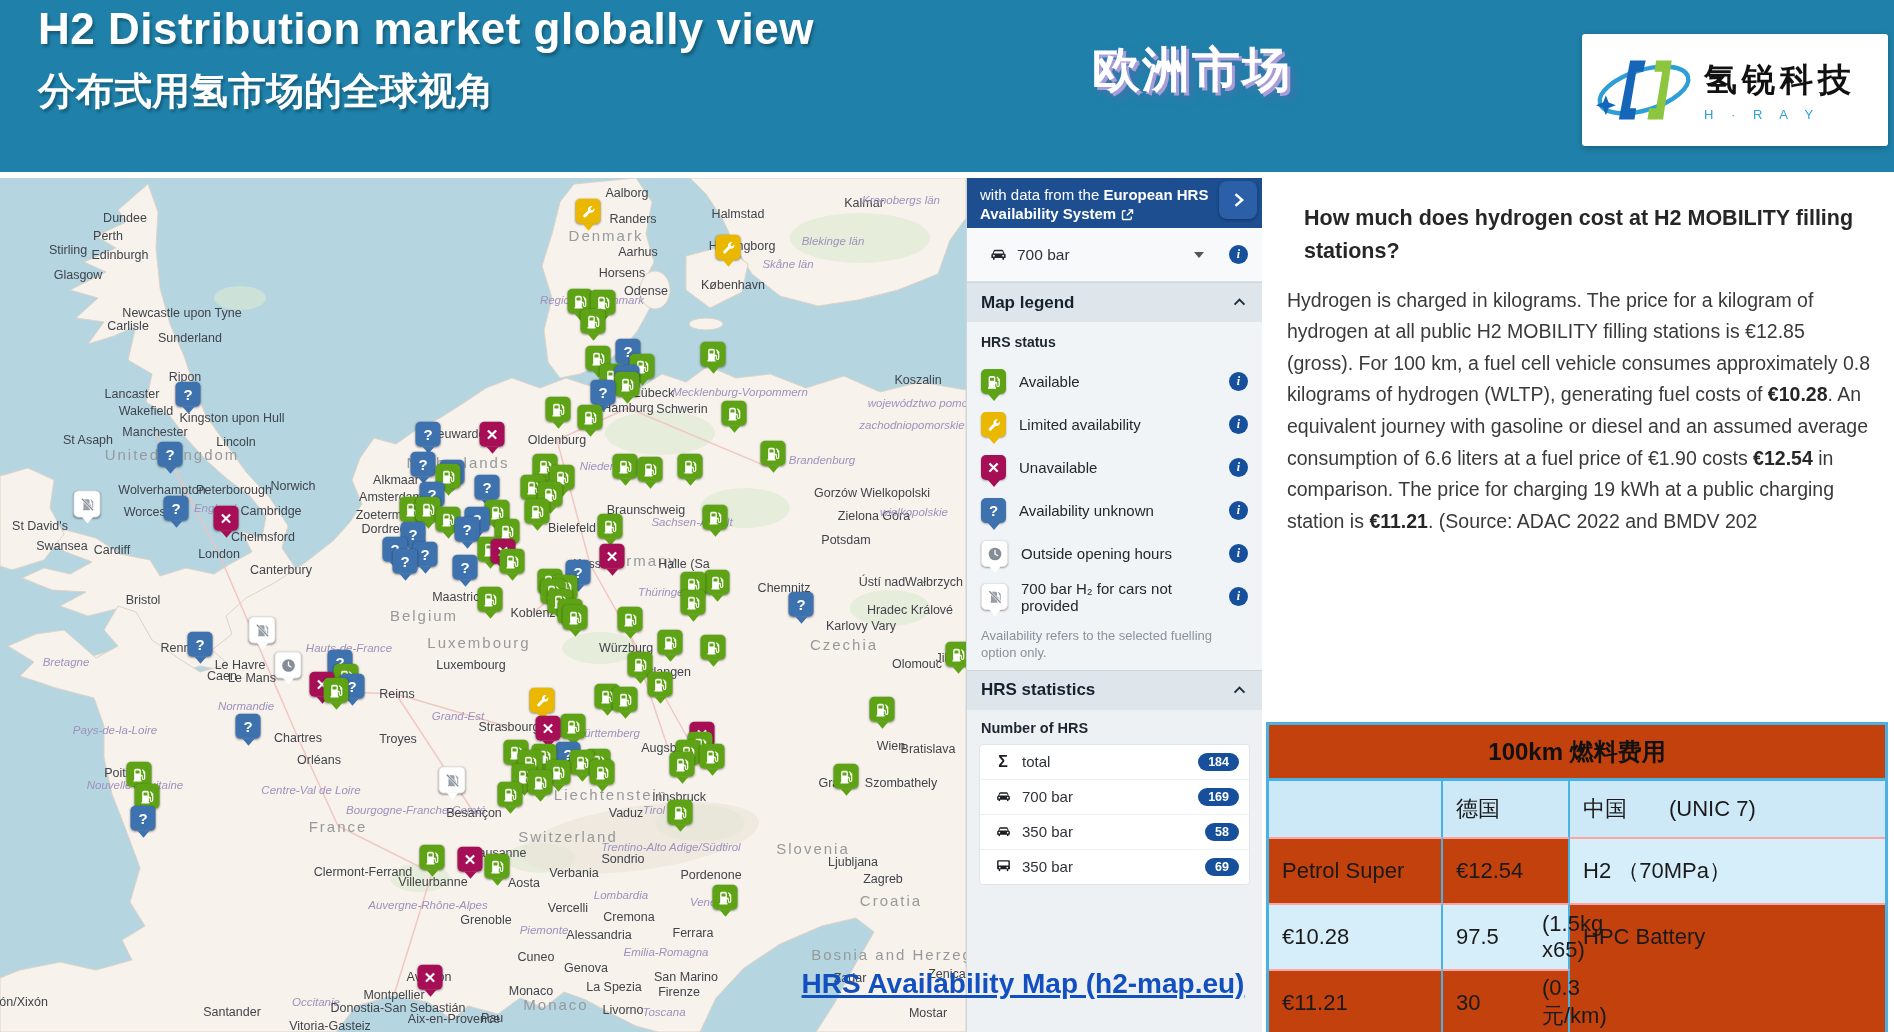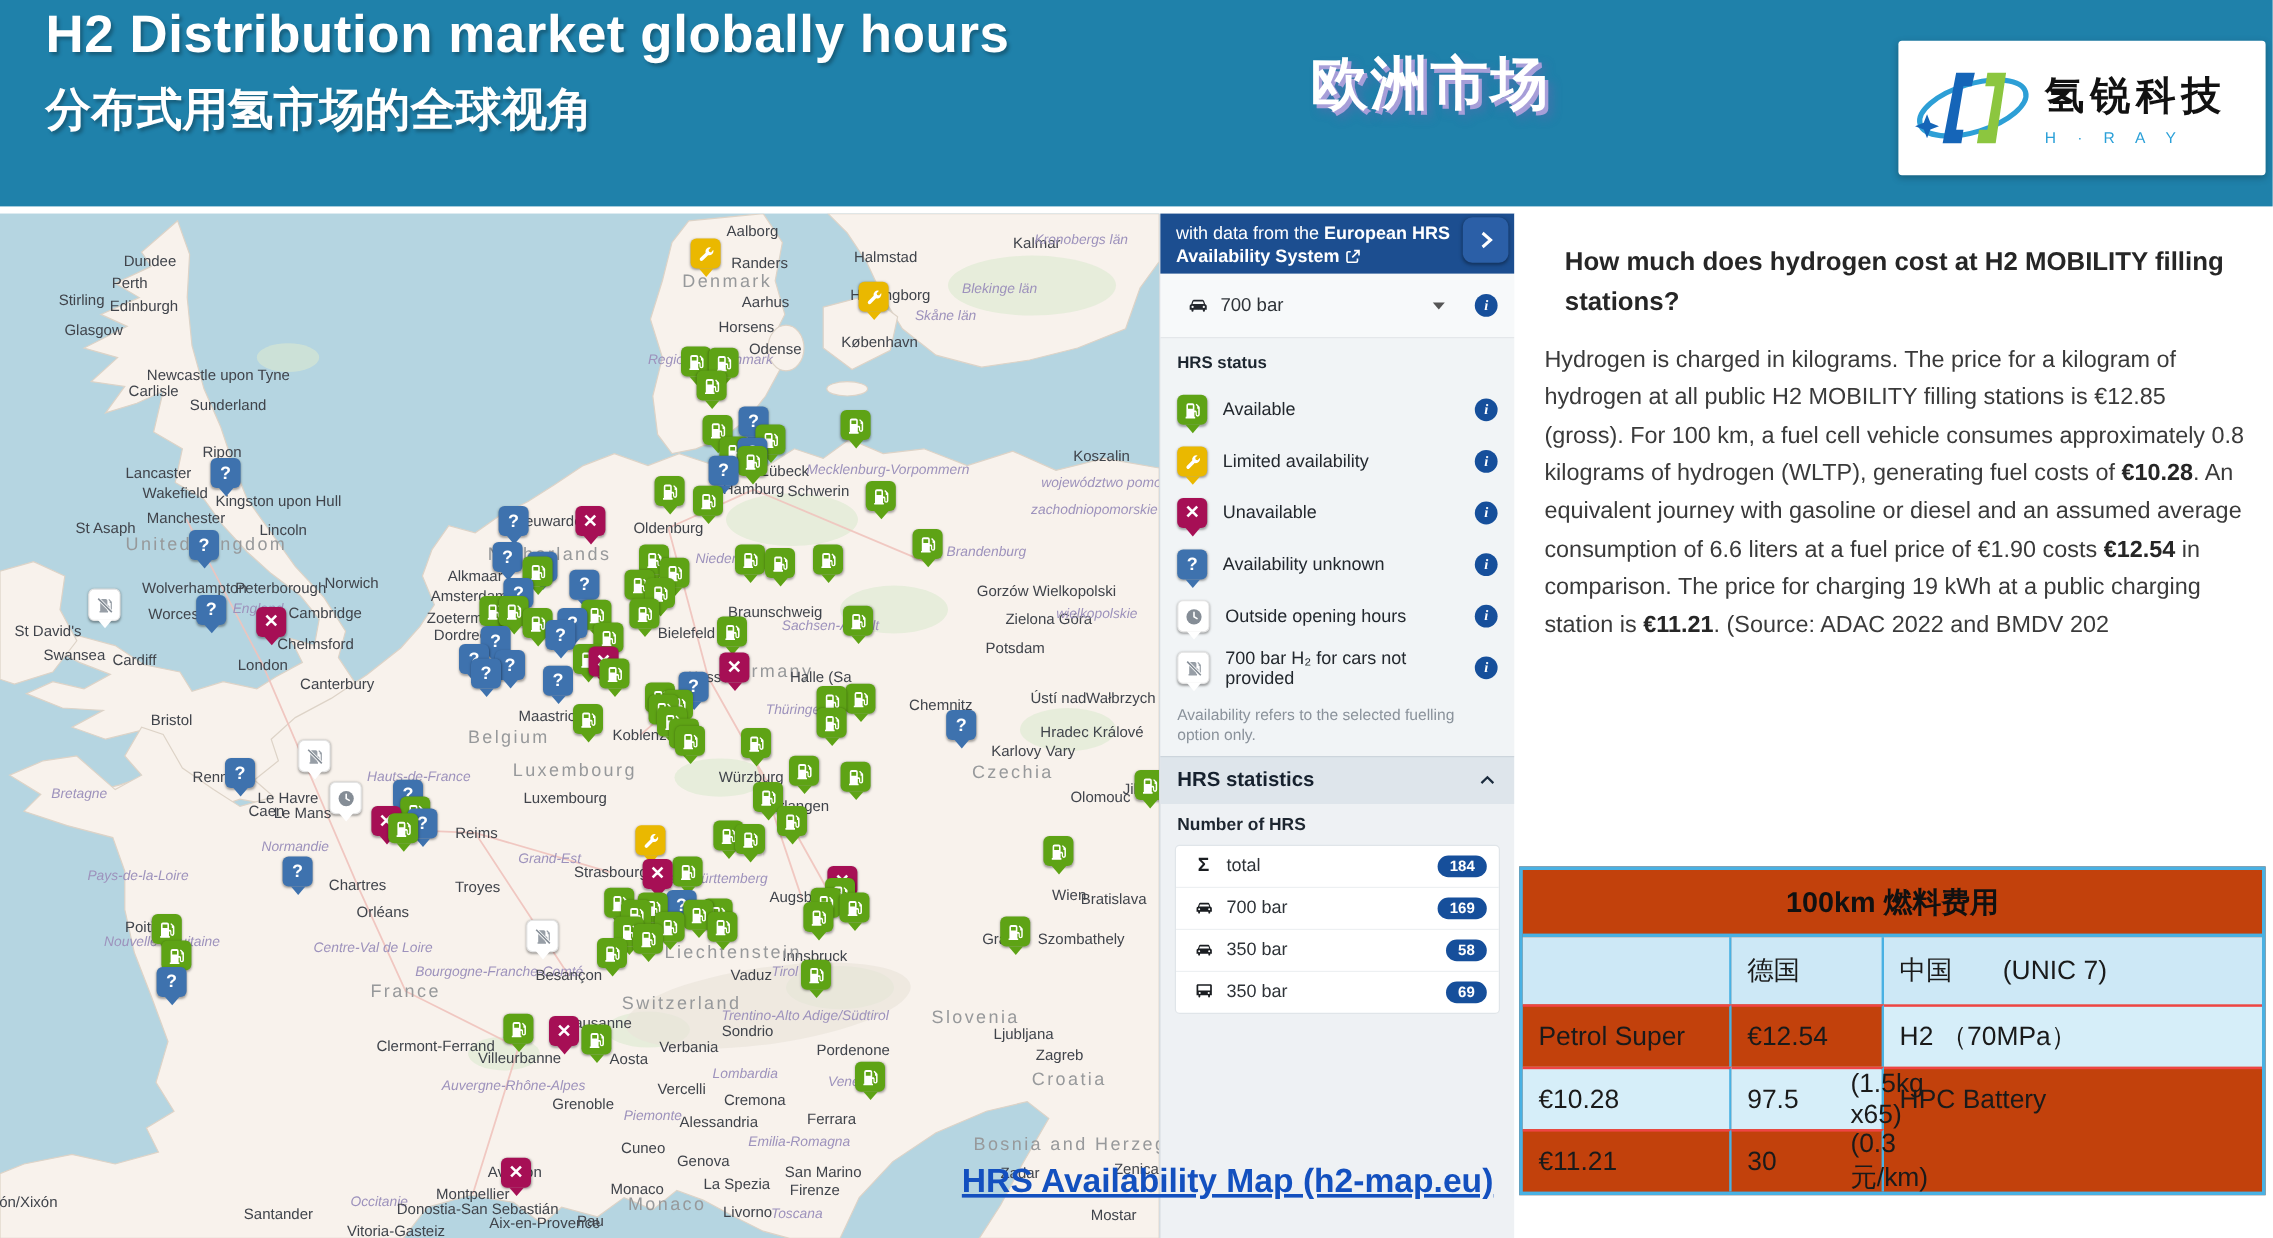--- a/index.html
+++ b/index.html
@@ -79,33 +79,33 @@
   
   .article{position:absolute;left:1262px;top:178px;width:632px;height:854px;background:#fff;box-sizing:border-box;}
   .article h3{margin:24px 34px 0 42px;font-size:21.5px;line-height:1.55;color:#262626;font-weight:bold;}
   .article p{margin:16px 18px 0 25px;width:588px;font-size:19.5px;line-height:1.62;color:#3a3a3a;box-sizing:border-box;}
   .article p b{color:#262626;}
 
   .cost-table{position:absolute;left:4px;top:544px;width:622px;border:3px solid #49b1e3;box-sizing:border-box;background:#c2410c;}
   .ct-title{height:53px;display:flex;align-items:center;justify-content:center;font-size:24px;font-weight:bold;color:#111;
     border-bottom:3px solid #49b1e3;}
   .ct-grid{display:grid;grid-template-columns:174px 127px 1fr;}
-  .ct-cell{border-right:2px solid #49b1e3;border-top:2px solid #ef4444;display:flex;align-items:center;
-    padding-left:13px;font-size:22px;color:#1a1a1a;box-sizing:border-box;height:52px;}
+  .ct-cell{border-right:2px solid #49b1e3;border-top:2px solid #fca5a5;display:flex;align-items:center;
+    padding-left:13px;font-size:22px;color:#1a1a1a;box-sizing:border-box;height:66px;}
   .ct-grid .ct-cell:nth-child(3n){border-right:none;}
   .ct-grid .ct-cell:nth-child(-n+3){border-top:none;height:56px;background:#cde8f6;}
   .row-alt{background:#d6eef9;}
   .num{display:inline-block;min-width:86px;}
 </style>
 </head>
 <body>
 
 <div class="hdr">
   <div class="hdr-titles">
-    <div class="hdr-t1">H2 Distribution market globally hours</div>
+    <div class="hdr-t1">H2 Distribution market globally view</div>
     <div class="hdr-t2">分布式用氢市场的全球视角</div>
   </div>
   <div class="hdr-center">欧洲市场</div>
   <div class="logo">
     <svg width="104" height="88" viewBox="0 0 120 96">
       <ellipse cx="60" cy="48" rx="53" ry="23" fill="none" stroke="#2d9fd6" stroke-width="5" transform="rotate(-17 60 48)"></ellipse>
       <path d="M44 14 L62 14 L59 27 L51 27 L44 69 L51 69 L49 82 L31 82 Z" fill="#1565b8"></path>
       <path d="M74 14 L92 14 L82 82 L64 82 L66 69 L74 69 L81 27 L72 27 Z" fill="#8cc63f"></path>
       <path d="M16 54 l3.2 8.3 8.3 3.2 -8.3 3.2 -3.2 8.3 -3.2 -8.3 -8.3 -3.2 8.3 -3.2 z" fill="#1565b8"></path>
     </svg>
@@ -962,20 +962,26 @@
 
   <div class="sb-option">
     <span class="car"><svg viewBox="0 0 24 24" fill="currentColor" width="19" height="19">
           <path d="M4.6 10.8l1.2-3.4C6.1 6.6 6.9 6 7.8 6h8.4c.9 0 1.7.6 2 1.4l1.2 3.4c.9.2 1.6 1 1.6 2v3.7h-1.9v1.2a1.1 1.1 0 0 1-2.2 0v-1.2H7.1v1.2a1.1 1.1 0 0 1-2.2 0v-1.2H3v-3.7c0-1 .7-1.8 1.6-2zM7 8l-.9 2.6h11.8L17 8H7zm-.9 4.4a1.2 1.2 0 1 0 0 2.4 1.2 1.2 0 0 0 0-2.4zm11.8 0a1.2 1.2 0 1 0 0 2.4 1.2 1.2 0 0 0 0-2.4z"></path>
         </svg></span>
     <span class="opt-label">700 bar</span>
     <span class="caret"></span>
     <span class="info-dot">i</span>
   </div>
 
+  <div class="sb-sec">
+    <span>Map legend</span>
+    <svg viewBox="0 0 24 24" fill="none" stroke="#1b2b3d" stroke-width="2.6">
+        <path d="M5 15l7-7 7 7"></path>
+      </svg>
+  </div>
   <div class="sb-legend">
     <div class="sb-sub">HRS status</div>
     <div id="legend-rows">
         <div class="leg-row">
           <div class="pin s-a mini">
             <svg viewBox="0 0 24 24" fill="currentColor">
               <path d="M4 20V5.5A2.5 2.5 0 0 1 6.5 3h5A2.5 2.5 0 0 1 14 5.5V12h1.2c1 0 1.8.8 1.8 1.8v3.4a.9.9 0 1 0 1.8 0V10h-1.3V6.9L15.6 5l1.2-1.2 3.4 3.4c.3.3.5.8.5 1.3v8.7a2.6 2.6 0 0 1-5.2 0v-3H14V20h1v2H3v-2h1zM6 5.5V10h6V5.5H6z"></path>
             </svg>
             <i class="tail"></i>
           </div>

